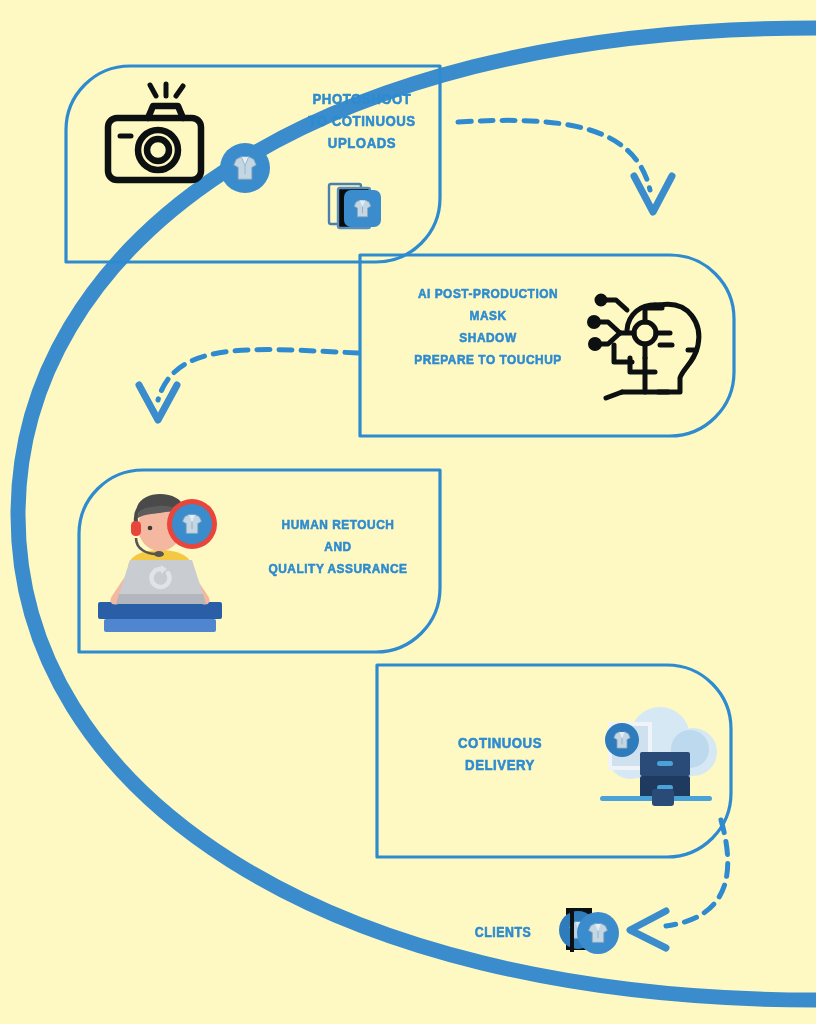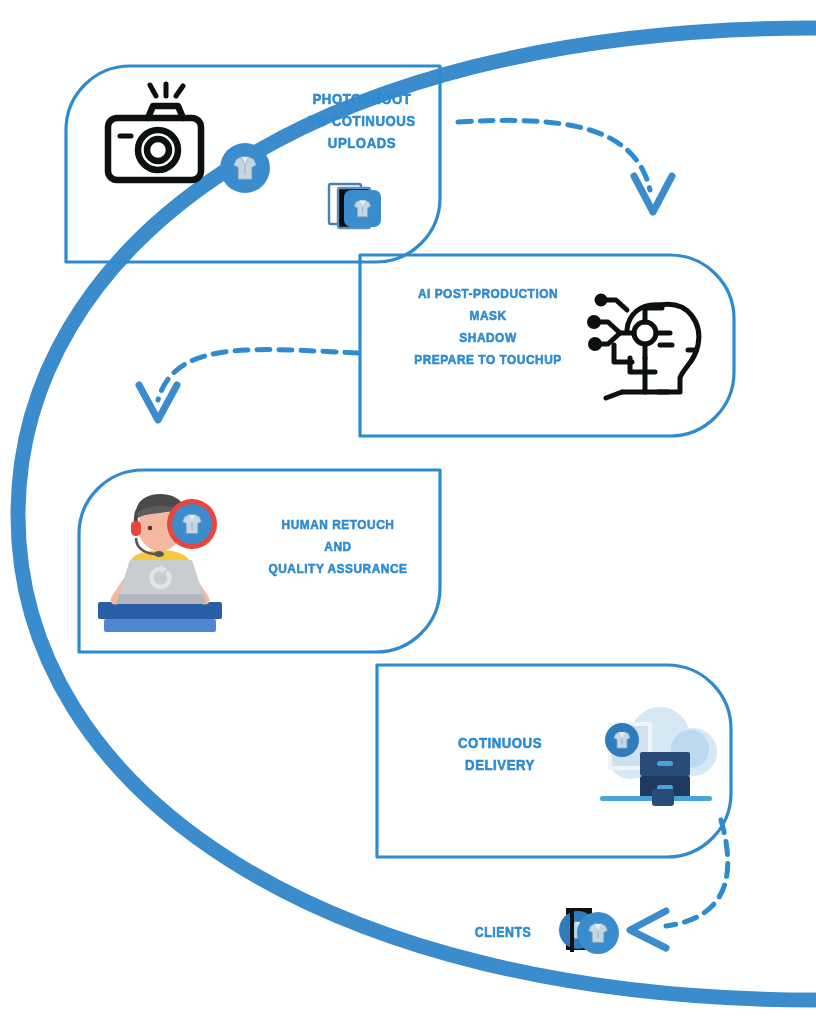--- a/index.html
+++ b/index.html
@@ -1,18 +1,18 @@
 <!DOCTYPE html>
 <html><head>
 <meta charset="utf-8">
 <style>
   html,body{margin:0;padding:0;background:#000;}
   body{width:816px;height:1024px;overflow:hidden;
        font-family:"Liberation Sans", sans-serif;}
-  #stage{position:relative;width:816px;height:1024px;background:#ffffff;}
+  #stage{position:relative;width:816px;height:1024px;background:#fef9c3;}
   svg#canvas{position:absolute;inset:0;width:816px;height:1024px;}
 
   .node-label{
     position:absolute;
     color:#2e8bd0;
     font-family:"Liberation Sans", sans-serif;
     font-weight:bold;
     text-transform:uppercase;
     text-align:center;
     letter-spacing:0.6px;

